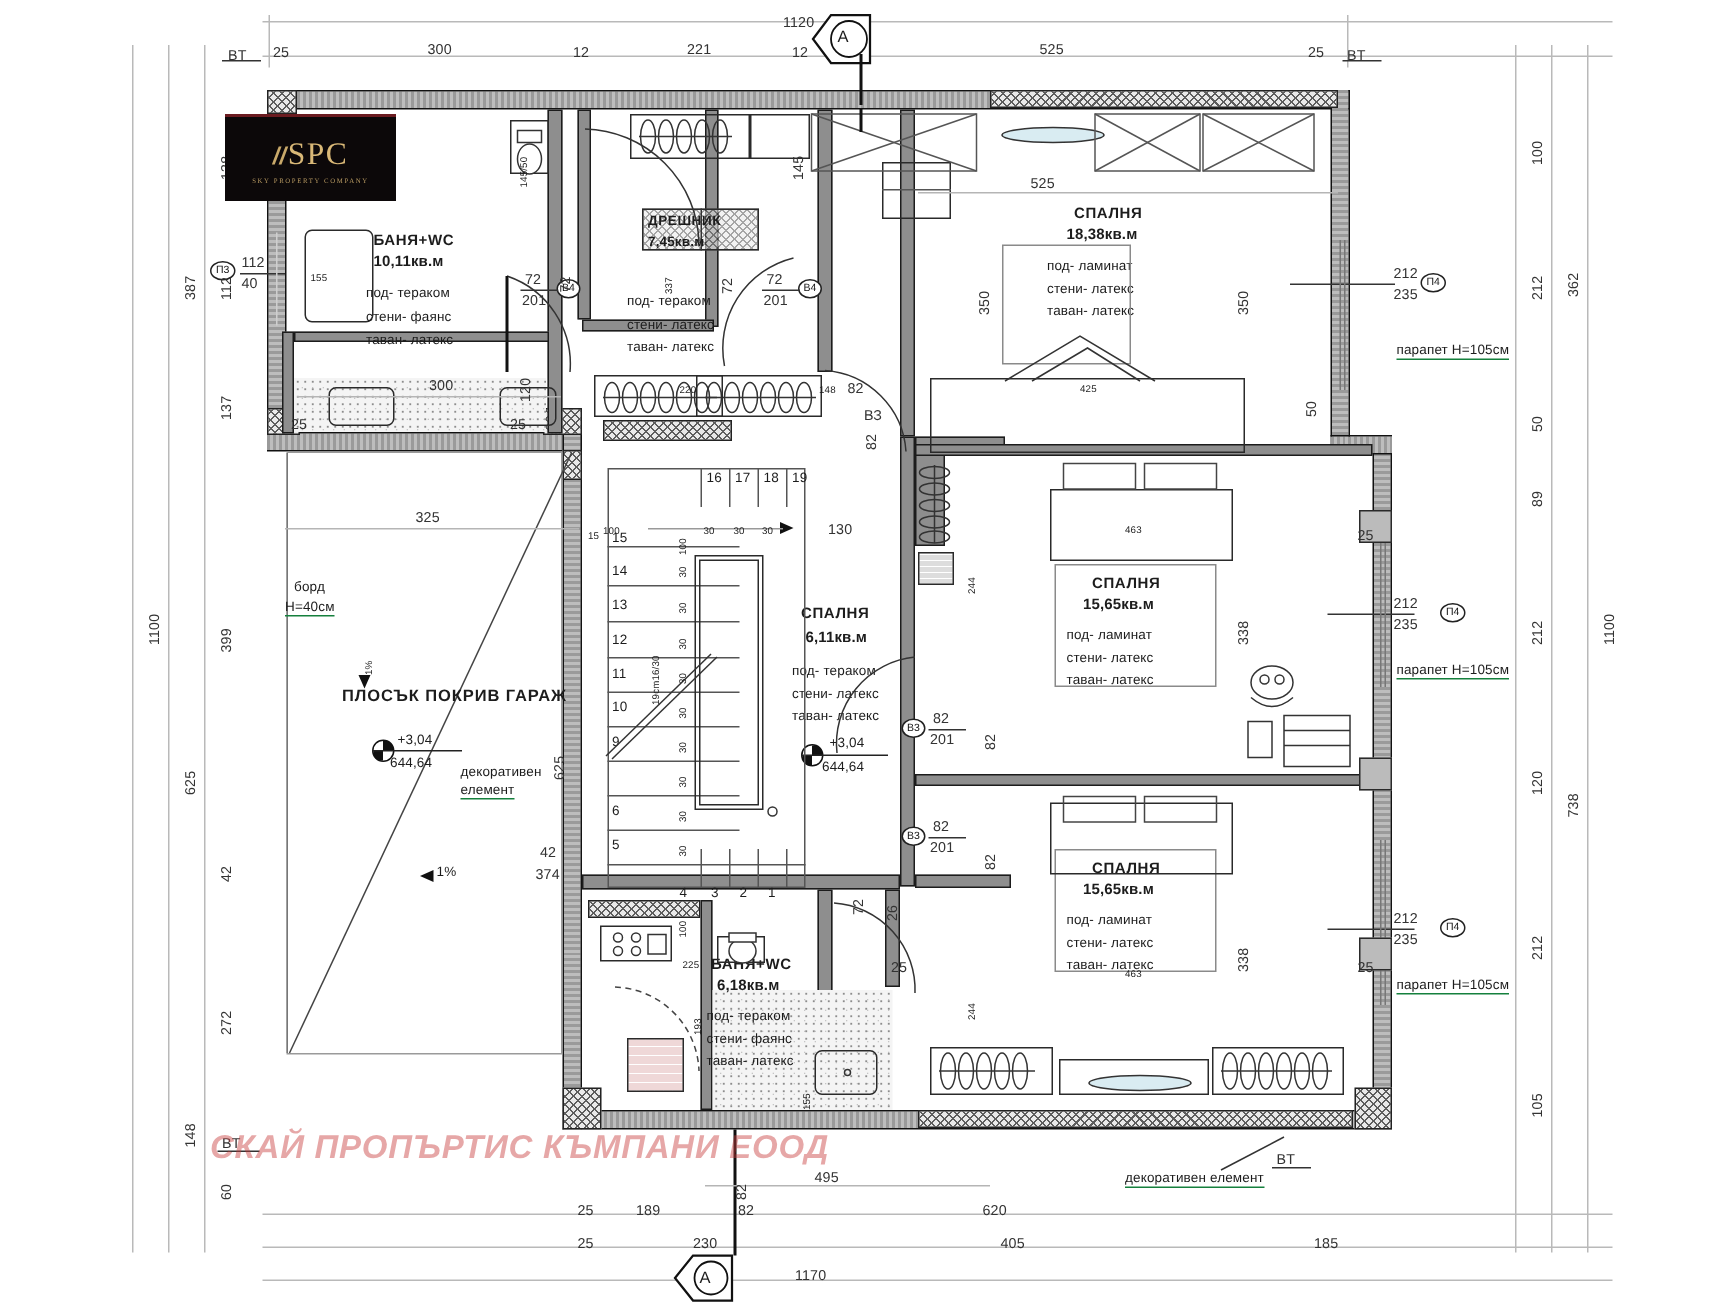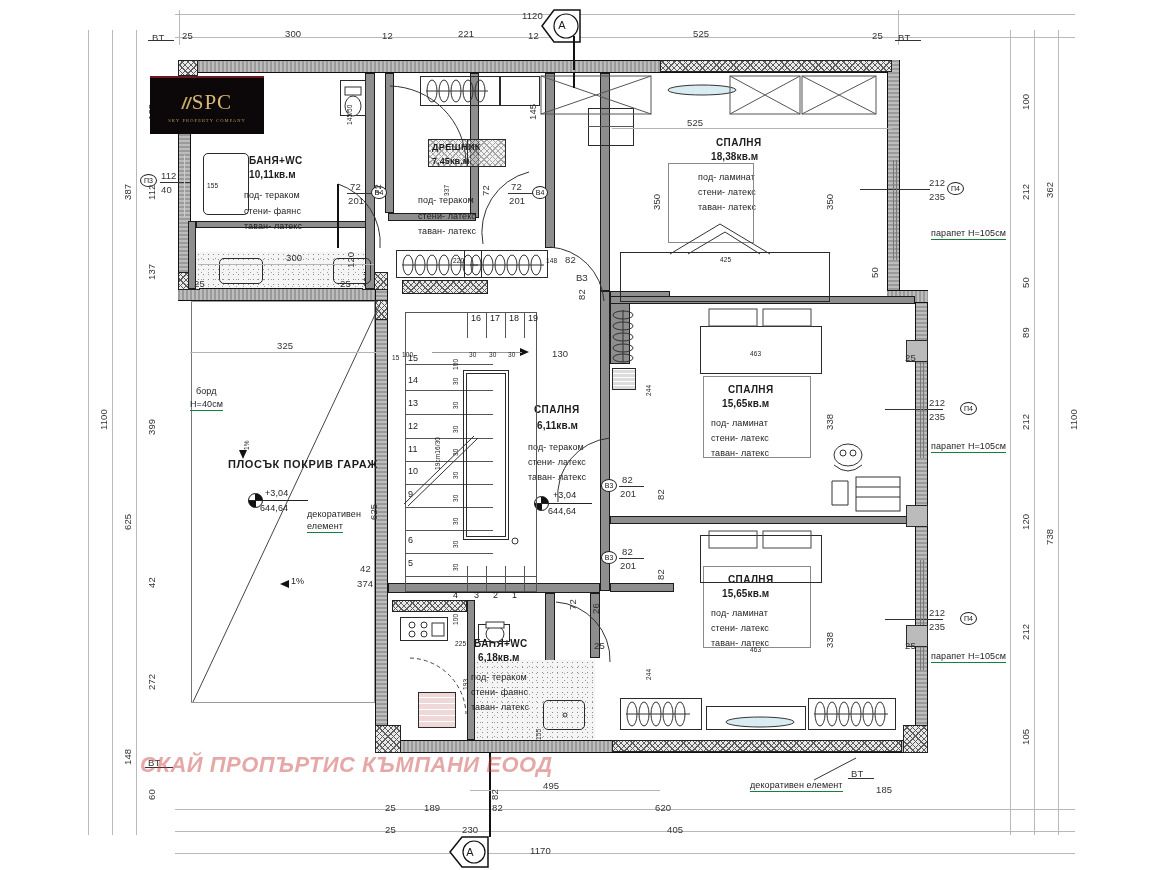--- a/index.html
+++ b/index.html
@@ -553,21 +553,21 @@
   <div class="t" style="left:470px;top:846px;transform:translateX(-50%);font-size:11px;">A</div>
   <div class="ln lnv" style="left:489px;top:753px;height:84px;width:2px;background:#111;"></div>
 
   <div class="t dim" style="left:385px;top:802px;">25</div>
   <div class="t dim" style="left:424px;top:802px;">189</div>
   <div class="t dim" style="left:492px;top:802px;">82</div>
   <div class="t dim" style="left:655px;top:802px;">620</div>
   <div class="t dim" style="left:385px;top:824px;">25</div>
   <div class="t dim" style="left:462px;top:824px;">230</div>
   <div class="t dim" style="left:667px;top:824px;">405</div>
-  <div class="t dim" style="left:876px;top:784px;text-align:right;">185</div>
+  <div class="t dim" style="left:876px;top:824px;text-align:right;">185</div>
   <div class="t dim" style="left:530px;top:845px;">1170</div>
   <div class="t dim" style="left:543px;top:780px;">495</div>
   <div class="ln lnh" style="left:470px;top:790px;width:190px;background:#b5b5b5;"></div>
   <div class="t dim" style="left:148px;top:757px;">BT</div>
   <div class="ln lnh" style="left:145px;top:767px;width:28px;background:#333;"></div>
   <div class="t dim" style="left:851px;top:768px;">BT</div>
   <div class="ln lnh" style="left:848px;top:778px;width:26px;background:#333;"></div>
   <div class="t fin ulabel" style="left:750px;top:780px;">декоративен  елемент</div>
   <svg class="abs" style="left:812px;top:756px;width:46px;height:26px;">
       <line x1="2" y1="24" x2="44" y2="2" stroke="#333"></line>

